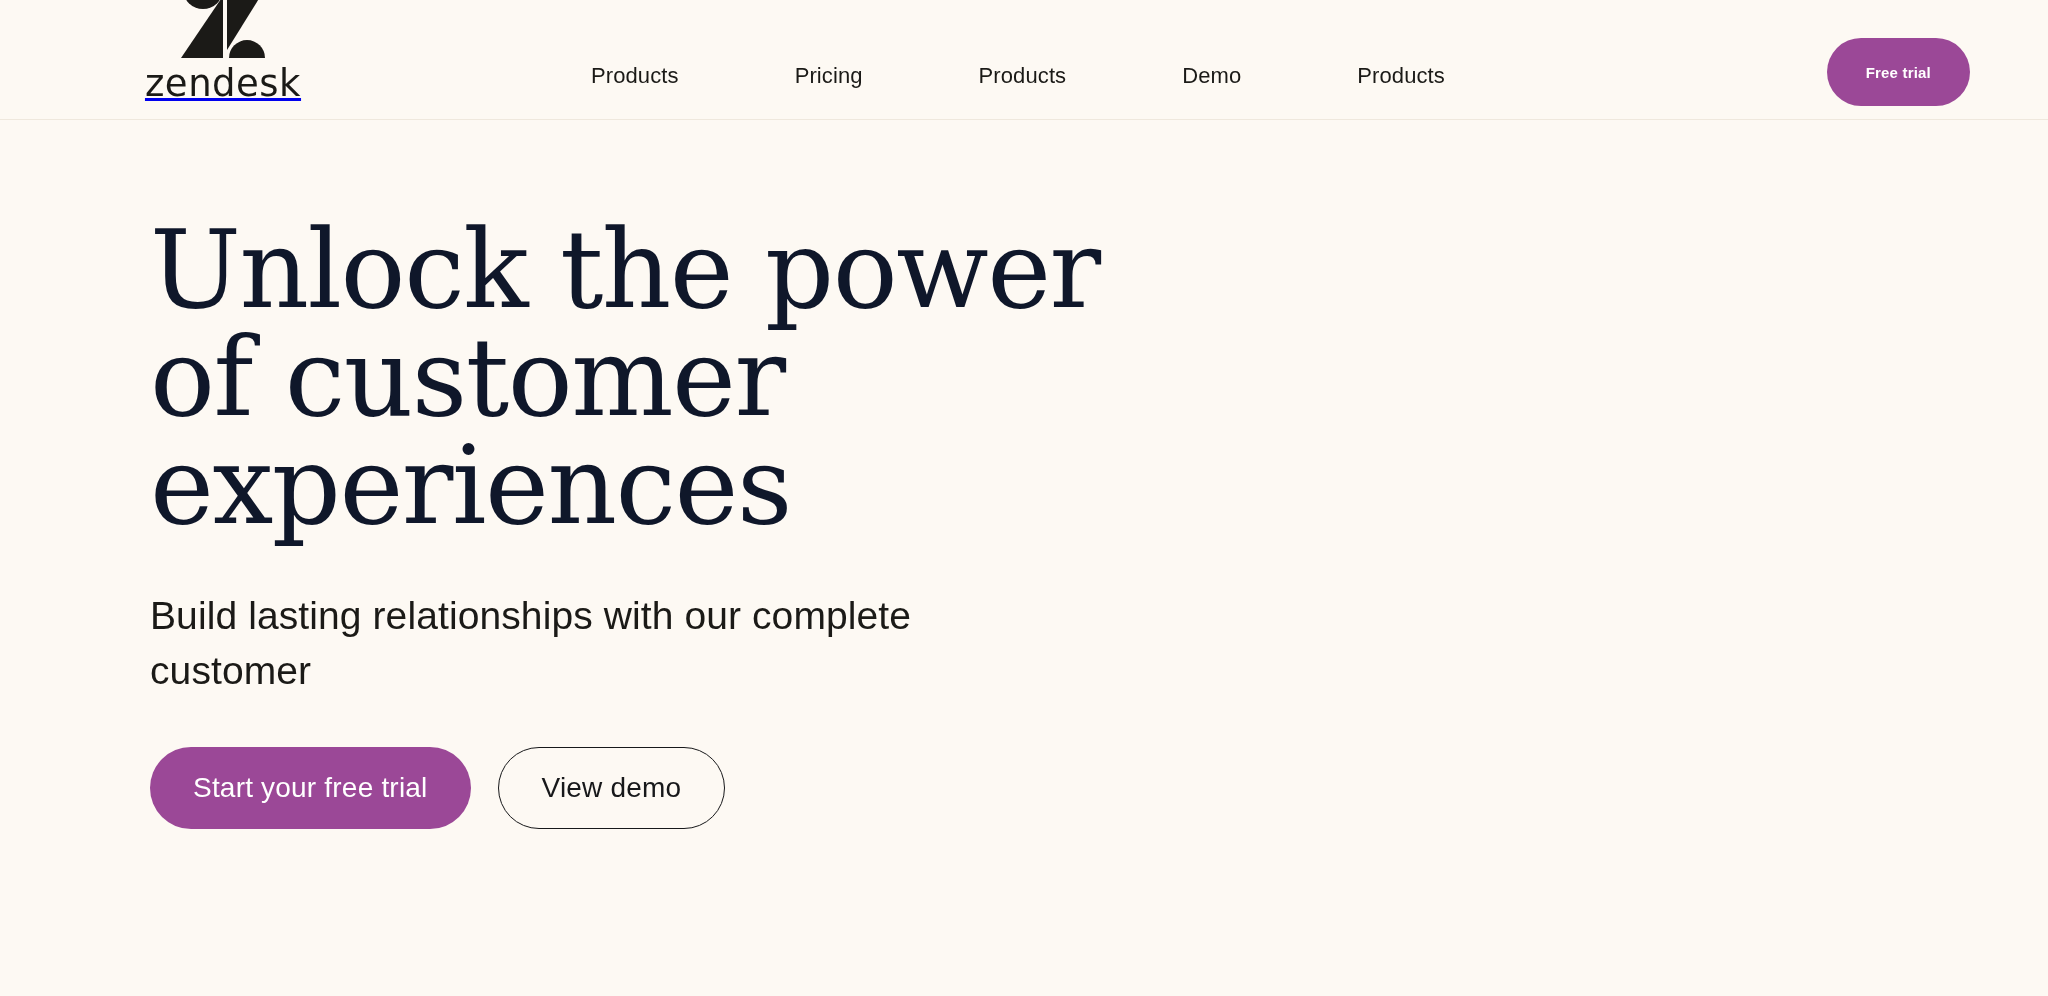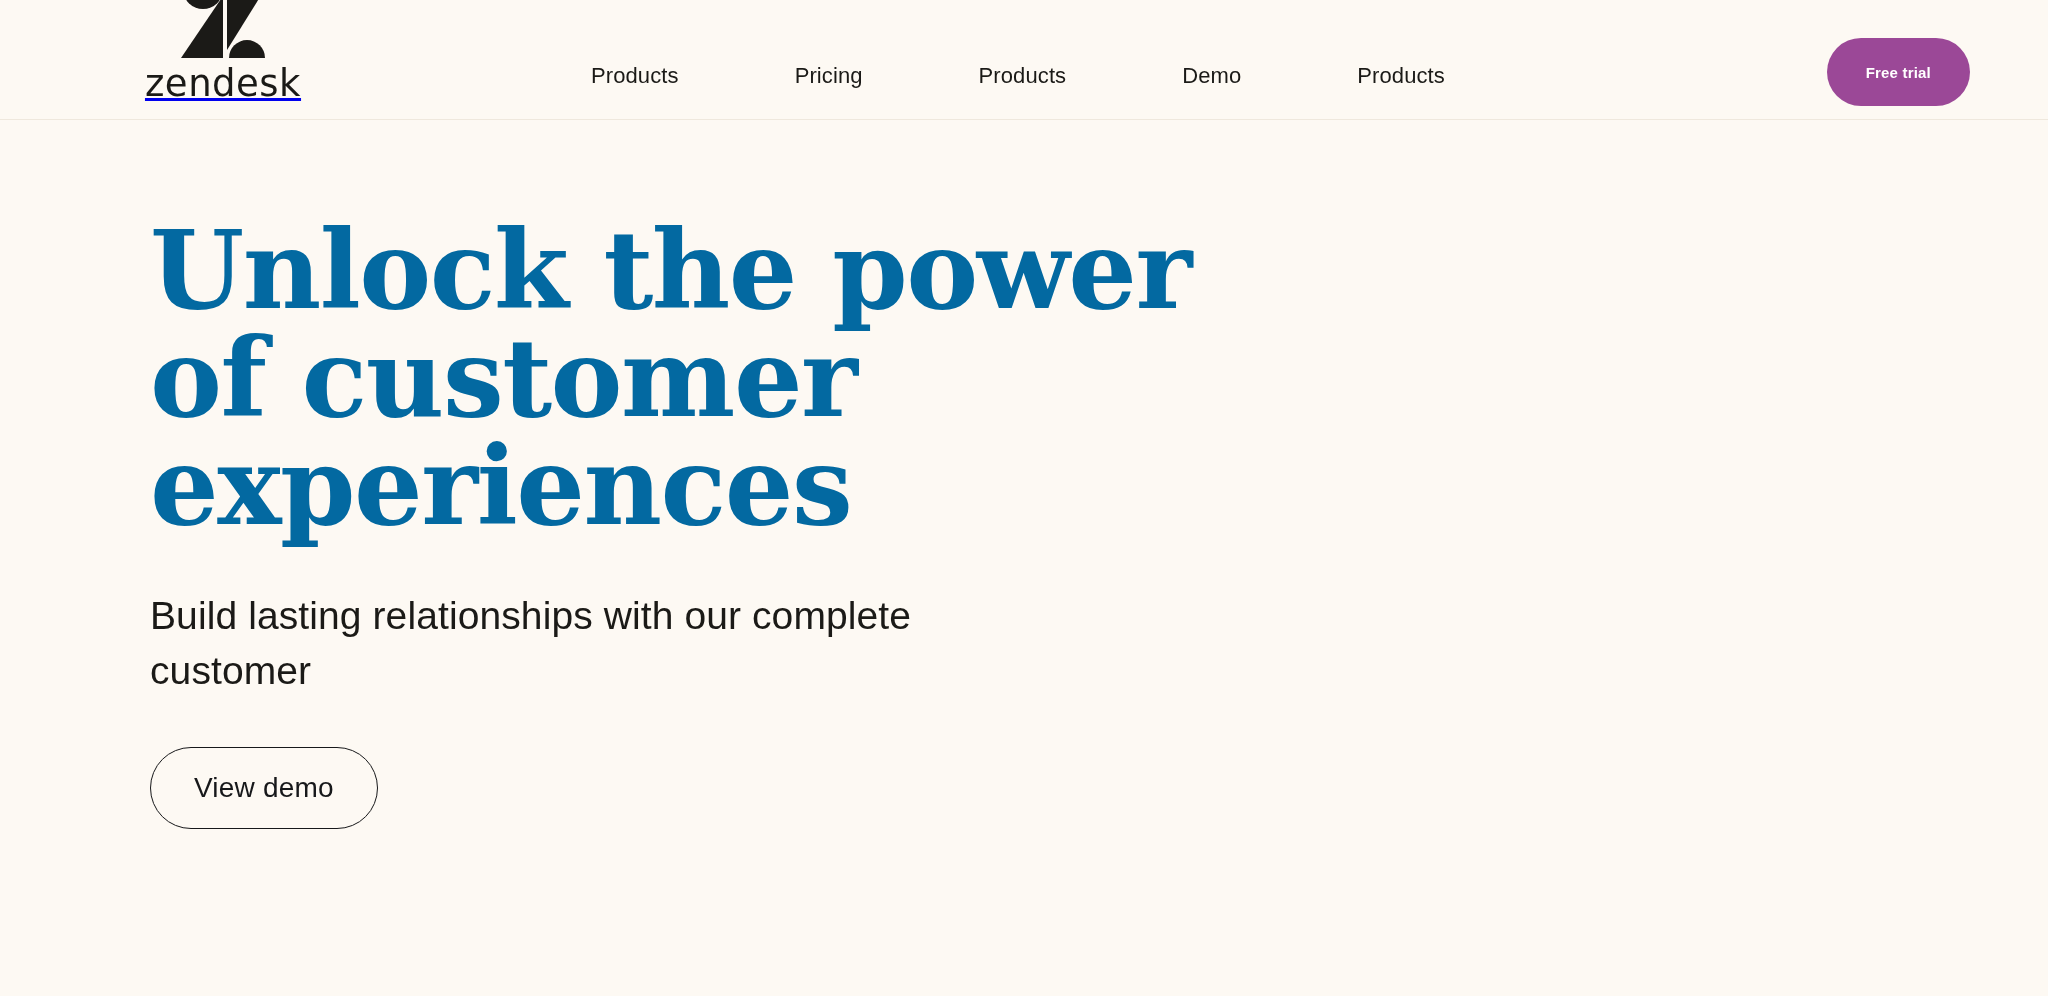--- a/index.html
+++ b/index.html
@@ -82,25 +82,25 @@
 
   
   .hero {
     position:relative;
     padding-left:150px;
     padding-top:96px;
   }
 
   .headline {
     font-family:"DejaVu Serif", "Liberation Serif", serif;
-    font-weight:700;
+    font-weight:400;
     font-size:108px;
     line-height:1.0;
     letter-spacing:-1.5px;
-    color:#0369a1;
+    color:#0f172a;
     max-width:1000px;
   }
   .headline .line { display:block; white-space:nowrap; }
 
   .subhead {
     margin-top:48px;
     font-size:39px;
     line-height:1.42;
     color:#1B1A17;
     max-width:800px;
@@ -177,16 +177,17 @@
     <span class="line">Unlock the power</span>
     <span class="line">of customer</span>
     <span class="line">experiences</span>
   </h1>
 
   <p class="subhead">
     <span class="line">Build lasting relationships with our complete customer</span>
   </p>
 
   <div class="cta-row">
+    <button class="btn-primary">Start your free trial</button>
     <button class="btn-secondary">View demo</button>
   </div>
 
 </main>
 
 </body></html>

